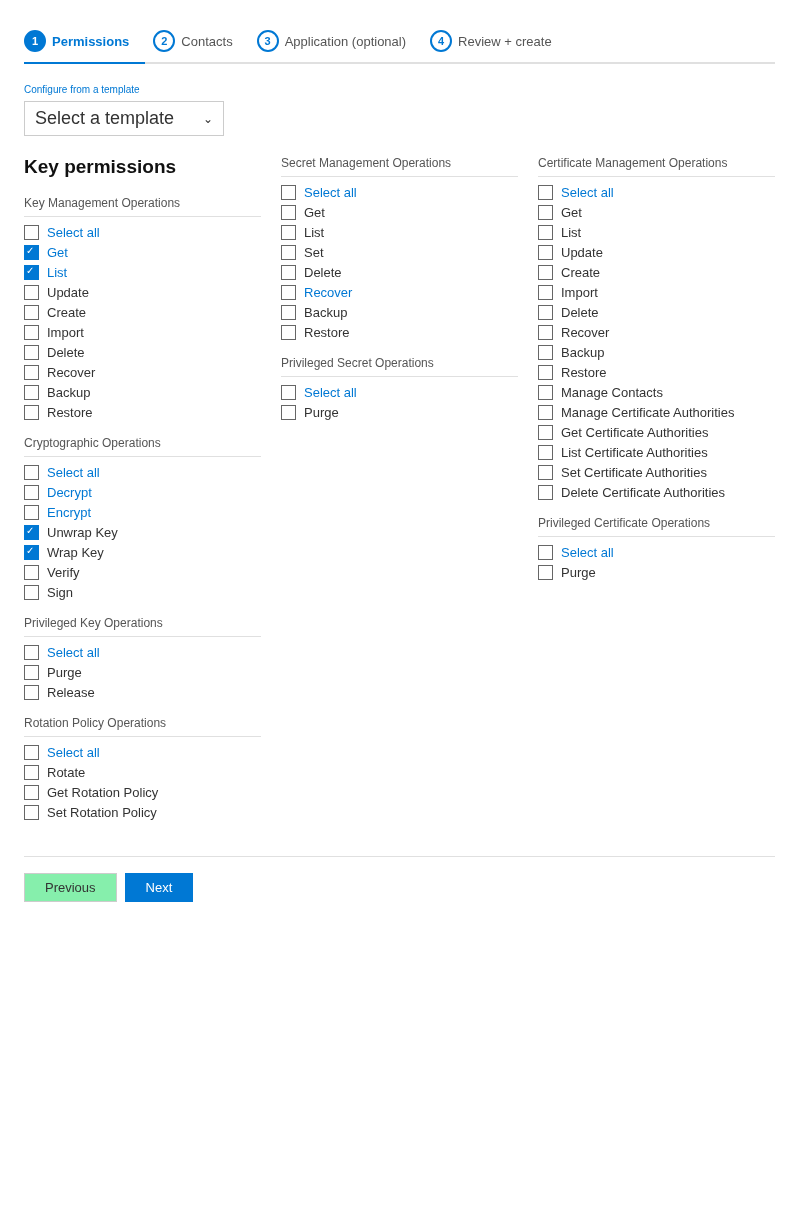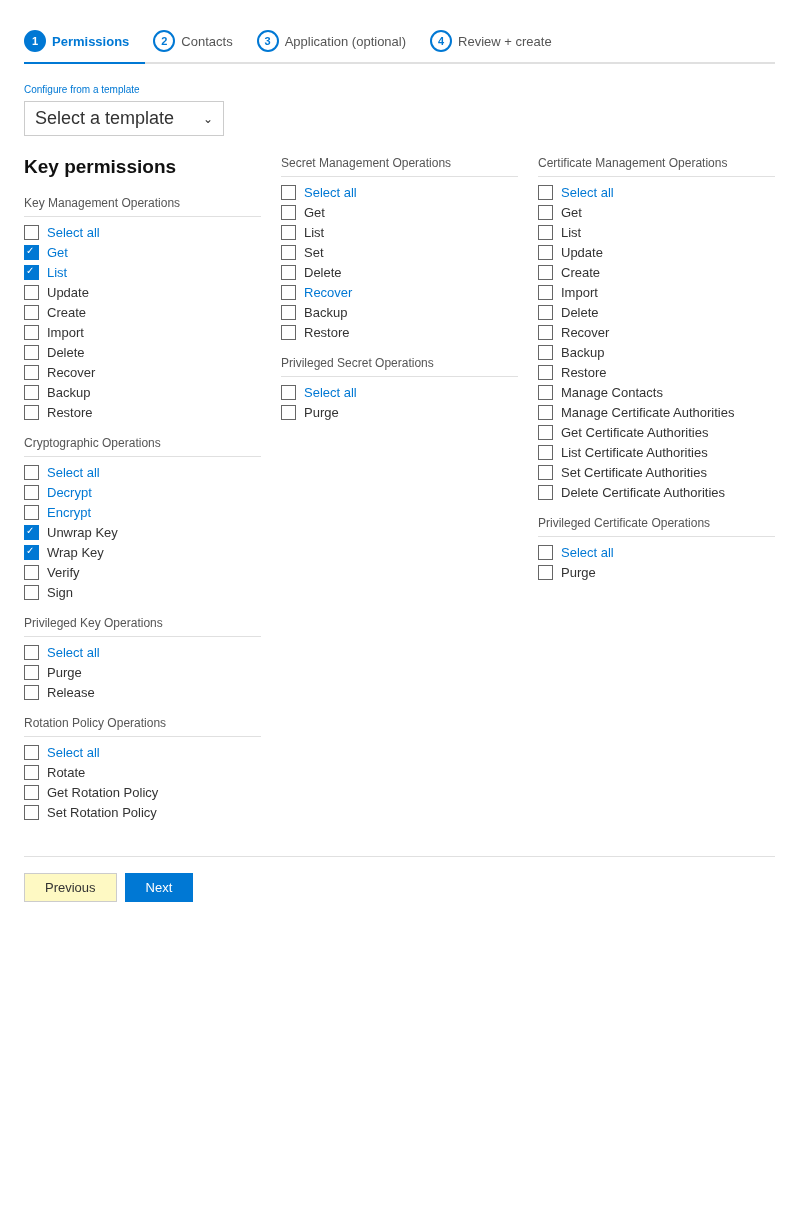--- a/index.html
+++ b/index.html
@@ -33,21 +33,21 @@
     .perm-item { display: flex; align-items: flex-start; gap: 8px; margin-bottom: 5px; }
     .perm-item label { font-size: 13px; color: #0078d4; cursor: pointer; }
     .perm-item label.static { color: #333; }
     .perm-item label.select-all { color: #0078d4; }
     .checkbox { width: 15px; height: 15px; border: 1px solid #666; background: #fff; flex-shrink: 0; appearance: none; -webkit-appearance: none; cursor: pointer; position: relative; }
     .checkbox:checked { background: #0078d4; border-color: #0078d4; }
     .checkbox:checked::after { content: '✓'; color: #fff; font-size: 10px; position: absolute; top: -1px; left: 1px; }
 
     
     .footer { border-top: 1px solid #e0e0e0; padding: 16px 0 0 0; margin-top: 20px; display: flex; gap: 8px; }
-    .btn { padding: 6px 20px; font-size: 13px; cursor: pointer; border: 1px solid #ccc; background: #fef9c3; color: #333; }
+    .btn { padding: 6px 20px; font-size: 13px; cursor: pointer; border: 1px solid #ccc; background: #86efac; color: #333; }
     .btn-primary { background: #0078d4; color: #fff; border-color: #0078d4; }
   </style>
 </head>
 <body>
 
 <div class="page">
 
 
   <div class="wizard-steps">
     <div class="step active">

